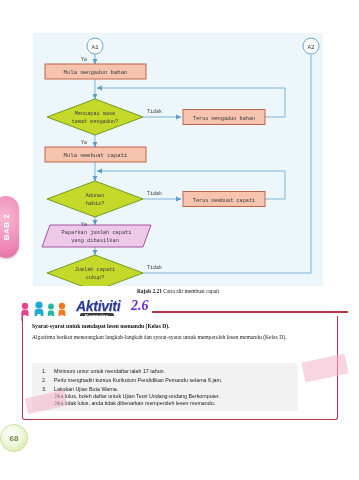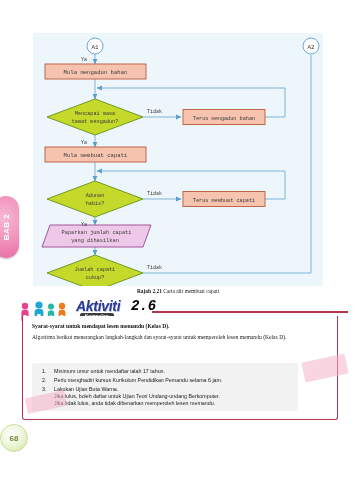--- a/index.html
+++ b/index.html
@@ -60,22 +60,22 @@
   #people-icon{position:absolute;left:0;top:3px;}
   #aktiviti-title{
     position:absolute;left:58px;top:1px;
     font-family:"Liberation Sans",sans-serif;
     font-weight:bold;font-size:14px;font-style:italic;
     color:#2b3a8f;letter-spacing:-.3px;
     text-shadow:.5px .5px 0 #b9c2e8;
   }
   #aktiviti-number{
     position:absolute;left:113px;top:1px;
-    font-family:Liberation Mono, monospace;
-    font-weight:bold;font-style:italic;font-size:14px;color:#000000;
+    font-family:Liberation Serif, serif;
+    font-weight:bold;font-style:italic;font-size:14px;color:#6d28d9;
   }
   #kumpulan-badge{
     position:absolute;left:62px;top:16px;
     background:#3c3c3c;color:#ffffff;border-radius:2px;
     padding:1px 5px;font-size:4.5px;font-weight:bold;
     font-family:"Liberation Sans",sans-serif;letter-spacing:.2px;
   }
   #header-rule{
     position:absolute;left:134px;top:14px;right:0;height:2px;
     background:#b6344a;

